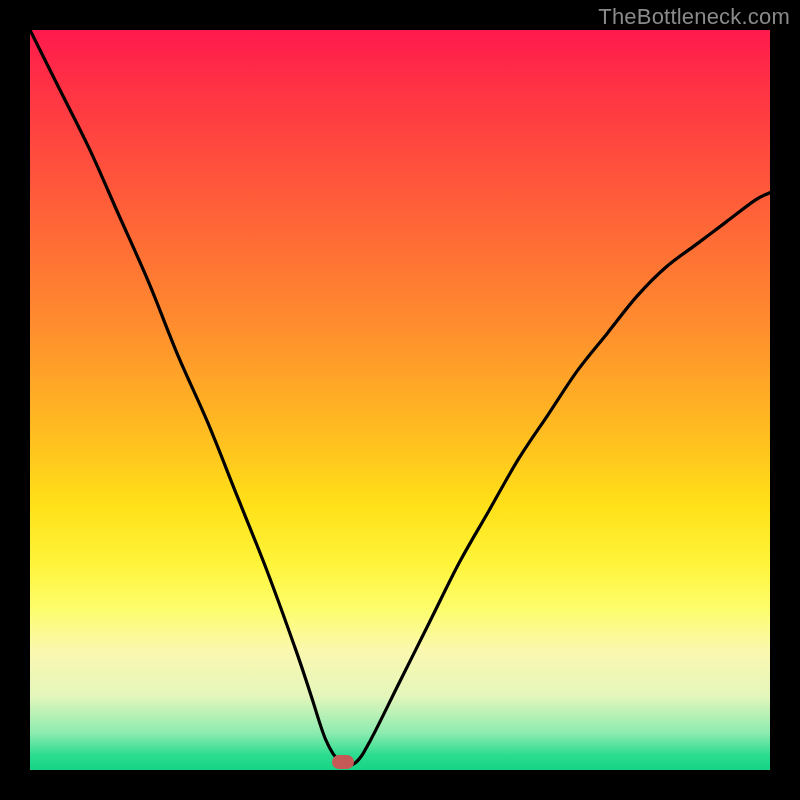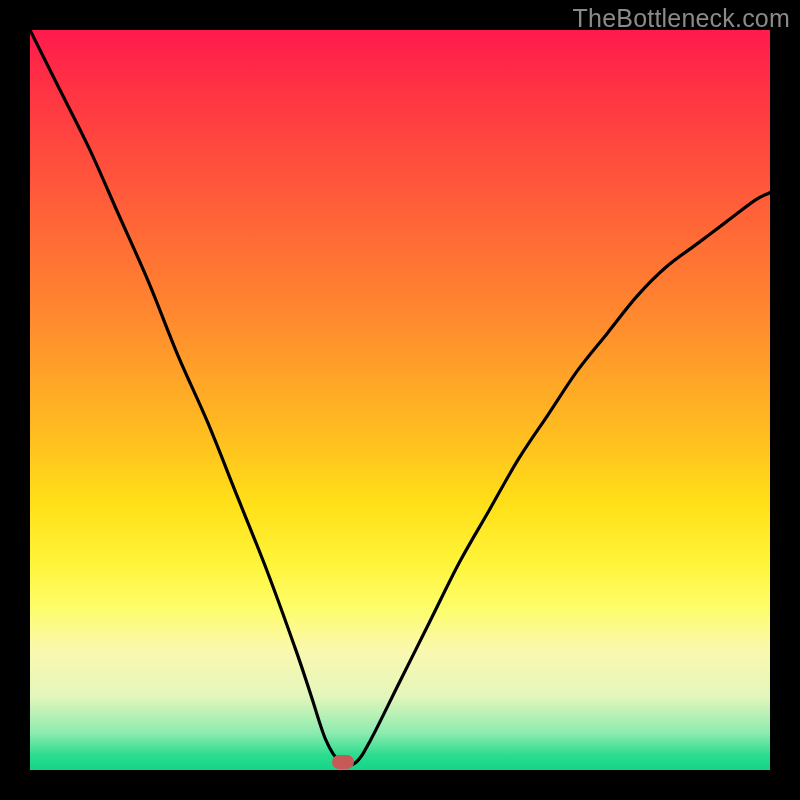--- a/index.html
+++ b/index.html
@@ -54,21 +54,21 @@
     height: 14px;
     background: #c65a56;
     border-radius: 7px;
     transform: translate(-50%, -50%);
   }
   .watermark {
     position: absolute;
     top: 4px;
     right: 10px;
     color: #8a8a8a;
-    font-size: 25px;
+    font-size: 22px;
     font-weight: 500;
     letter-spacing: 0.2px;
   }
 </style>
 </head>
 <body>
 
 <div class="frame">
   <div class="watermark">TheBottleneck.com</div>
   <div class="plot-area">

